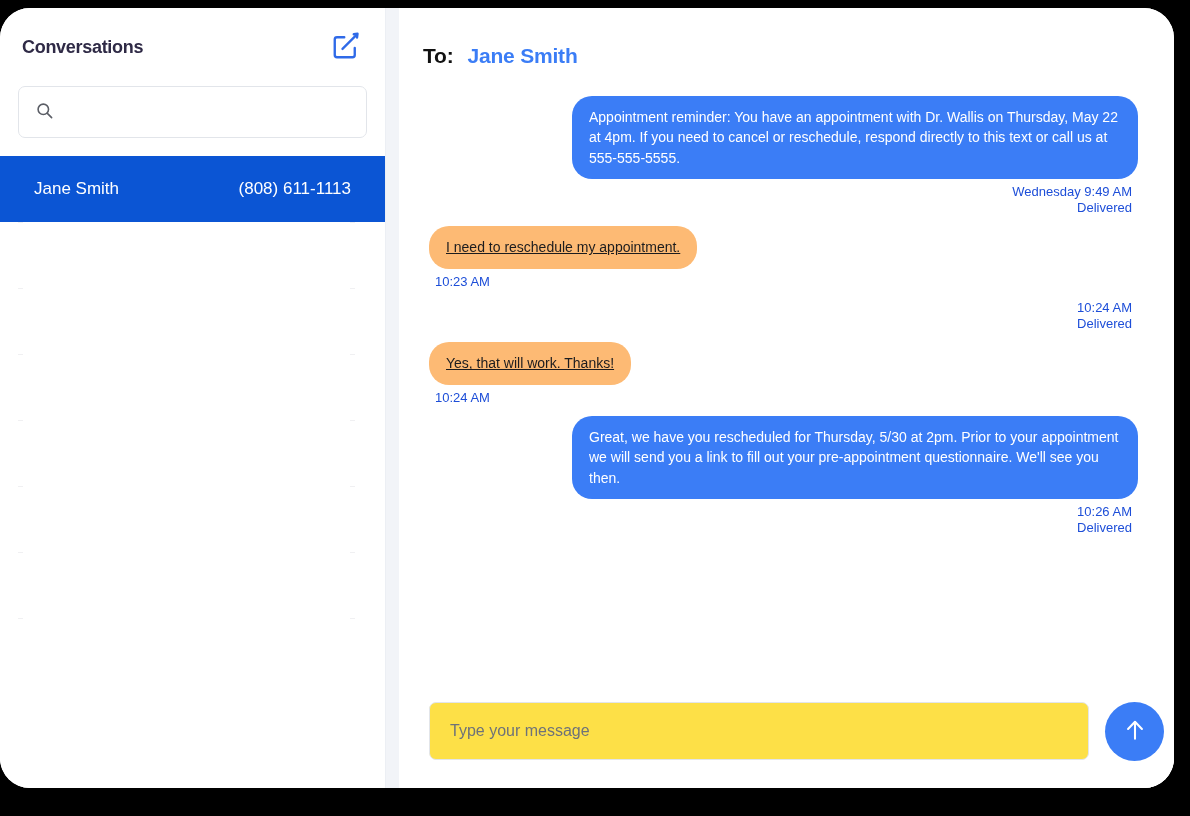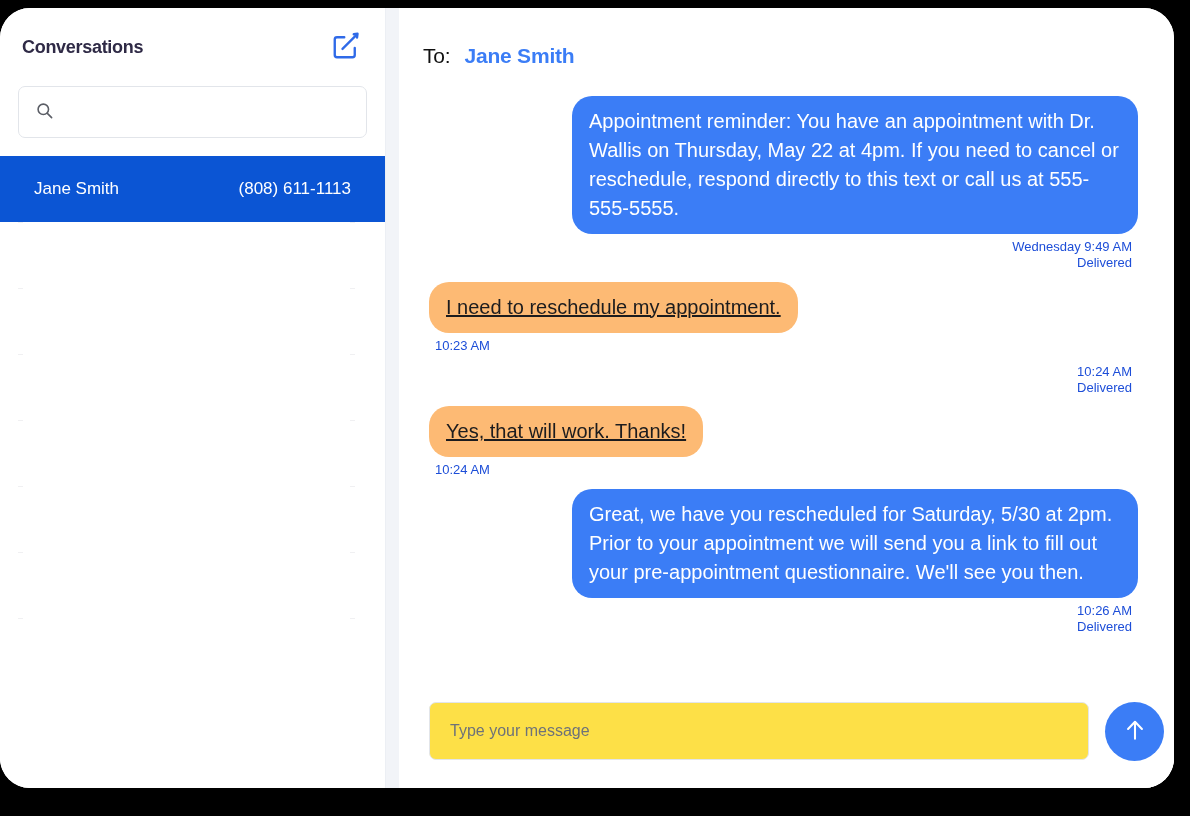--- a/index.html
+++ b/index.html
@@ -158,21 +158,21 @@
   .panel-header {
     padding: 36px 0 0 24px;
     display: flex;
     align-items: baseline;
     gap: 14px;
     flex: 0 0 auto;
   }
 
   .to-label {
     font-size: 21px;
-    font-weight: normal;
+    font-weight: bold;
     color: #111111;
     letter-spacing: -0.2px;
   }
 
   .to-name {
     font-size: 21px;
     font-weight: bold;
     color: #3b7df6;
     letter-spacing: -0.2px;
   }
@@ -183,21 +183,21 @@
     padding: 28px 36px 0 30px;
     box-sizing: border-box;
     position: relative;
   }
 
   .msg-group { margin-bottom: 10px; }
 
   .bubble {
     display: inline-block;
     box-sizing: border-box;
-    font-size: 20px;
+    font-size: 14px;
     line-height: 1.45;
     border-radius: 20px;
     padding: 11px 17px;
     max-width: 566px;
     word-wrap: break-word;
   }
 
   .out-row { display: flex; justify-content: flex-end; }
   .in-row  { display: flex; justify-content: flex-start; }
 
@@ -365,21 +365,21 @@
           <div class="in-row">
             <div class="bubble in">Yes, that will work. Thanks!</div>
           </div>
           <div class="meta left">
             <div>10:24 AM</div>
           </div>
         </div>
 
         <div class="msg-group">
           <div class="out-row">
-            <div class="bubble out">Great, we have you rescheduled for Saturday, 5/30 at 2pm. Prior to your appointment we will send you a link to fill out your pre-appointment questionnaire. We'll see you then.</div>
+            <div class="bubble out">Great, we have you rescheduled for Thursday, 5/30 at 2pm. Prior to your appointment we will send you a link to fill out your pre-appointment questionnaire. We'll see you then.</div>
           </div>
           <div class="meta right">
             <div>10:26 AM</div>
             <div>Delivered</div>
           </div>
         </div>
 
       </div>
 
       <div class="composer">

